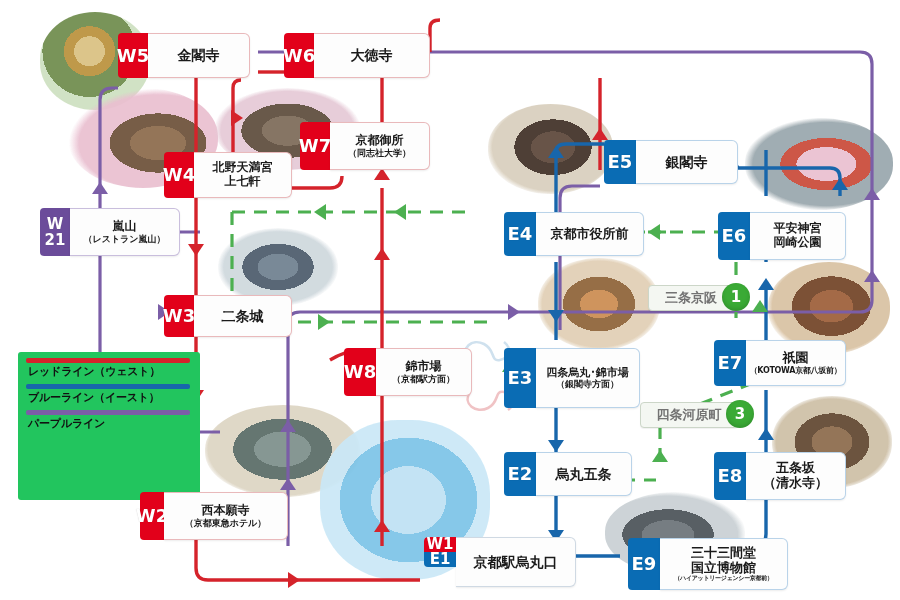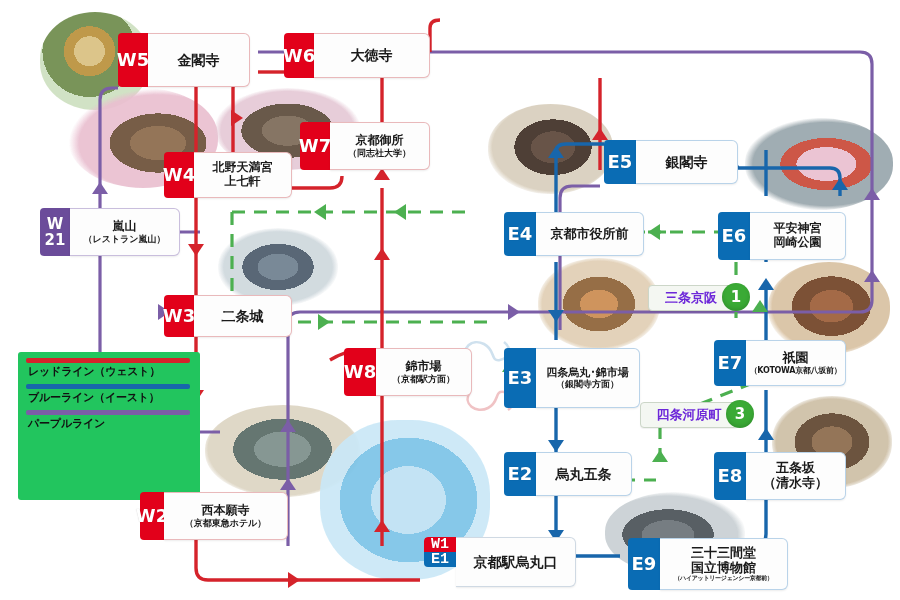--- a/index.html
+++ b/index.html
@@ -36,28 +36,28 @@
   .stn.red .lab{border-color:#e9b9bb;}
   .stn.blue .lab{border-color:#b9d3e9;}
   .stn.purple .lab{border-color:#c9bedd;text-align:right;}
   .badge.red{background:#e2001a;}
   .badge.blue{background:#0a6cb4;}
   .badge.purple{background:#6b4c9a;}
   .stn .sub{font-size:9px;font-weight:bold;}
   .stn .tiny{font-size:6px;font-weight:bold;letter-spacing:-.3px;}
 
   
-  .badge-stack{display:flex;flex-direction:column;flex:0 0 auto;border-radius:4px 0 0 4px;overflow:hidden;font-family:Liberation Mono, monospace;}
+  .badge-stack{display:flex;flex-direction:column;flex:0 0 auto;border-radius:4px 0 0 4px;overflow:hidden;}
   .badge-stack > div{display:flex;align-items:center;justify-content:center;
     color:#fff;font-weight:bold;flex:1 1 50%;font-size:15px;}
 
   
   .plainlab{position:absolute;display:flex;align-items:center;justify-content:center;
     background:#f4f7f2;border:1px solid #ccd6c8;border-radius:4px;
-    font-weight:bold;color:#6d28d9;box-shadow:0 1px 1px rgba(0,0,0,.06);}
+    font-weight:bold;color:#737373;box-shadow:0 1px 1px rgba(0,0,0,.06);}
   .greencirc{position:absolute;border-radius:50%;background:#3aaa35;
     color:#fff;font-weight:bold;display:flex;align-items:center;justify-content:center;
     box-shadow:inset 0 -2px 4px rgba(0,0,0,.15);}
 
   
   #legend{position:absolute;left:18px;top:352px;width:182px;height:148px;
     background:#22c55e;border-radius:3px;padding:6px 8px;box-sizing:border-box;}
   .lg-row{margin-bottom:3px;}
   .lg-bar{height:5px;border-radius:2px;width:164px;}
   .lg-bar.red{background:#d5232b;}
@@ -242,21 +242,21 @@
     <div class="lg-row">
       <div class="lg-bar blue"></div>
       <div class="lg-txt">ブルーライン（イースト）</div>
     </div>
     <div class="lg-row">
       <div class="lg-bar purple"></div>
       <div class="lg-txt">パープルライン</div>
     </div>
   </div>
 
-  <div class="stn red" style="left:118px;top:33px;width:132px;height:54px;">
+  <div class="stn red" style="left:118px;top:33px;width:132px;height:45px;">
     <div class="badge red" style="width:30px;font-size:18px;">W5</div>
     <div class="lab">
       <span style="font-size:14px;">金閣寺</span>
     </div>
   </div>
 
   <div class="stn red" style="left:284px;top:33px;width:146px;height:45px;">
     <div class="badge red" style="width:30px;font-size:18px;">W6</div>
     <div class="lab">
       <span style="font-size:14px;">大徳寺</span>

